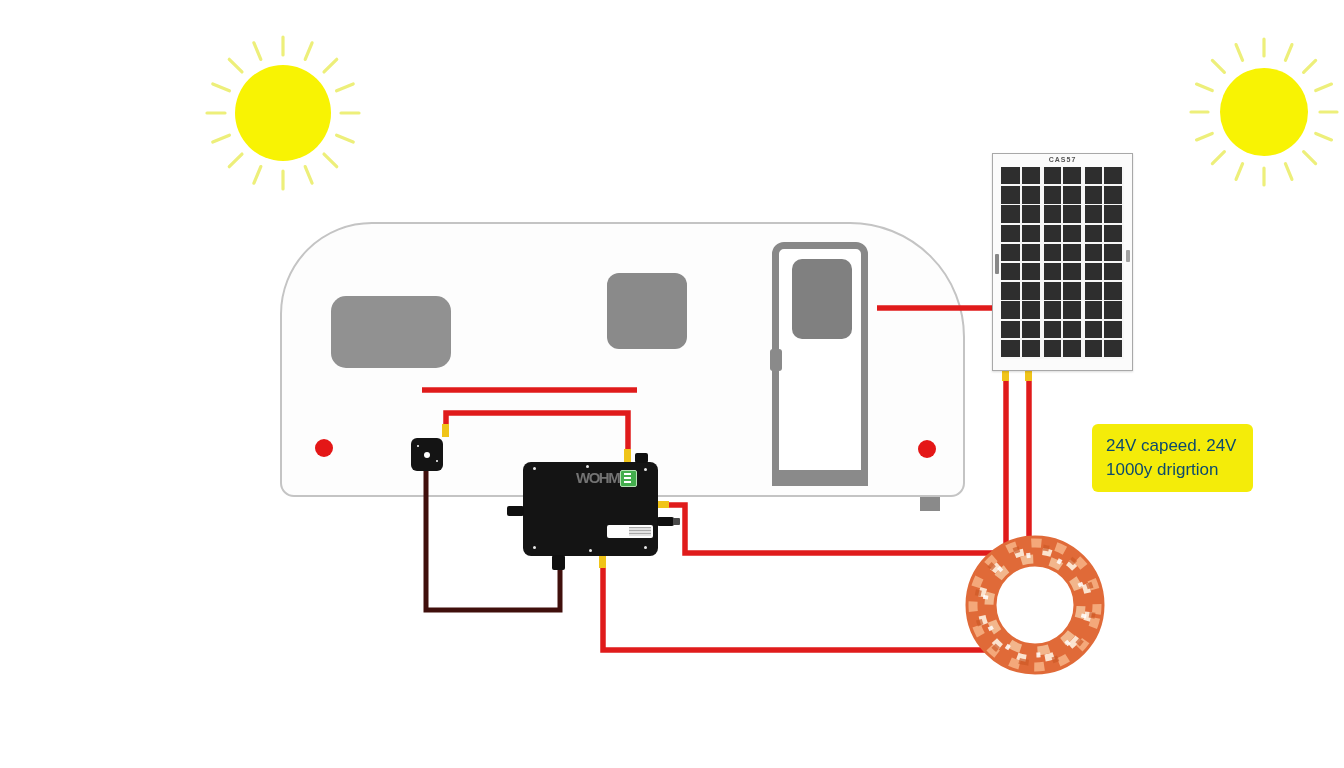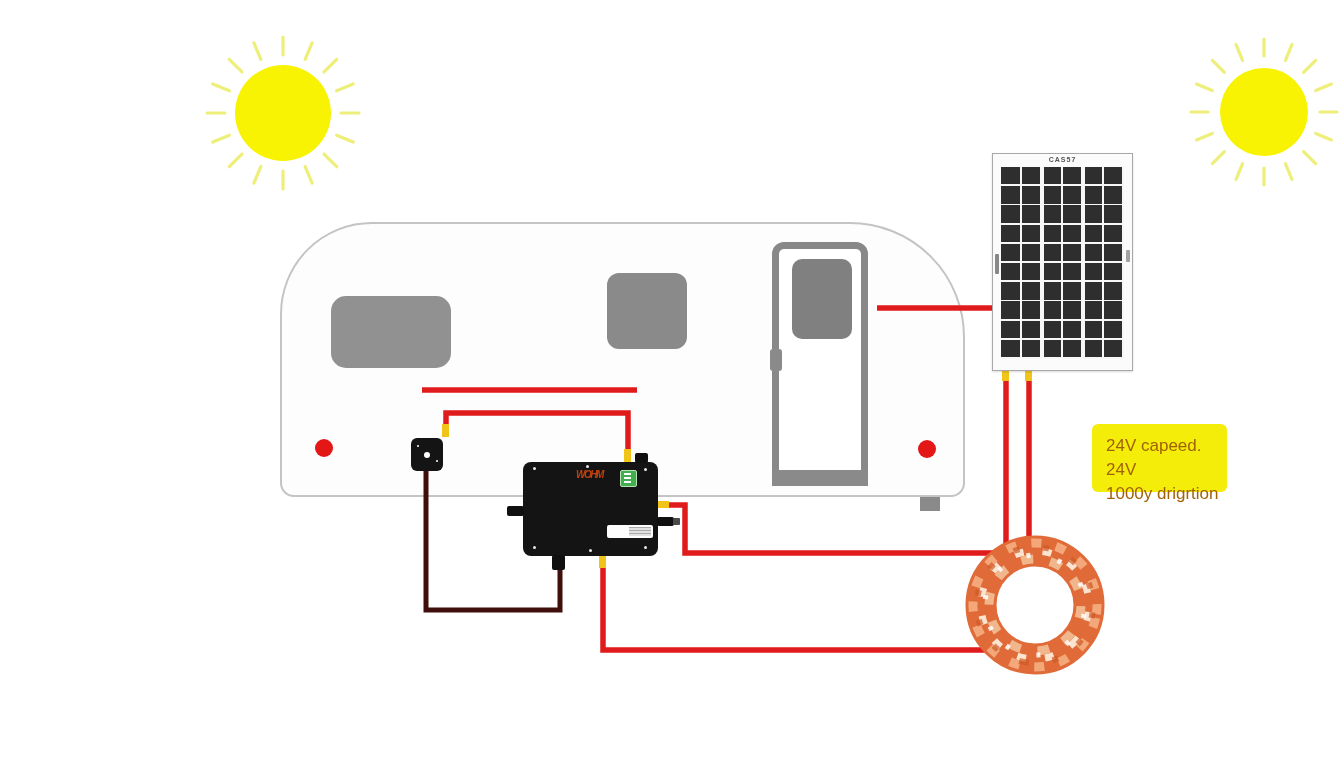--- a/index.html
+++ b/index.html
@@ -24,21 +24,21 @@
 
   
   #junction{left:411px;top:438px;width:32px;height:33px;background:#141414;border-radius:6px;}
   #junction .cdot{position:absolute;background:#fff;border-radius:50%;}
   #j-center{left:13px;top:14px;width:6px;height:6px;}
   #j-s1{left:6px;top:7px;width:2px;height:2px;}
   #j-s2{left:25px;top:22px;width:2px;height:2px;}
 
   
   #inverter{left:523px;top:462px;width:135px;height:94px;background:#141414;border-radius:8px;}
-  #inv-brand{position:absolute;left:53px;top:7px;color:#c2410c;font-size:10px;font-weight:800;letter-spacing:-1.5px;font-style:italic;}
+  #inv-brand{position:absolute;left:53px;top:7px;color:#737373;font-size:15px;font-weight:800;letter-spacing:-1.5px;}
   #inv-logo{position:absolute;left:97px;top:8px;width:17px;height:17px;background:#43ae4d;
     border:1px solid #b5e3b5;border-radius:2px;box-sizing:border-box;}
   #inv-logo i{position:absolute;left:3px;top:2px;width:7px;height:10px;background:
     linear-gradient(#fff 0 2px,#43ae4d 2px 4px,#fff 4px 6px,#43ae4d 6px 8px,#fff 8px 10px);}
   .screw{position:absolute;width:3px;height:3px;border-radius:50%;background:#e8e8e8;}
   #inv-label{position:absolute;left:84px;top:63px;width:46px;height:13px;background:#fdfdfd;border-radius:2px;}
   #inv-label i{position:absolute;right:2px;top:2px;width:22px;height:9px;background:
     repeating-linear-gradient(#9a9a9a 0 1px,#dcdcdc 1px 3px);opacity:.85;}
   .stub{position:absolute;background:#101010;}
   #stub-top{left:112px;top:-9px;width:13px;height:10px;border-radius:2px;}
@@ -55,22 +55,22 @@
   #panel-cells{position:absolute;left:8px;top:13px;width:123px;height:192px;background-color:#2e2e2e;
     background-image:
       linear-gradient(to right,rgba(0,0,0,0) 0 39px,#f7f7f7 39px 43px,rgba(0,0,0,0) 43px 80px,#f7f7f7 80px 84px,rgba(0,0,0,0) 84px 123px),
       repeating-linear-gradient(to right,rgba(0,0,0,0) 0 18.9px,#f7f7f7 18.9px 20.5px),
       repeating-linear-gradient(to bottom,rgba(0,0,0,0) 0 17.4px,#f7f7f7 17.4px 19.2px);}
   .frame-smudge{position:absolute;width:4px;height:20px;background:#4a4a4a;opacity:.65;border-radius:1px;}
   #smudge-left{left:2px;top:100px;}
   #smudge-right{right:2px;top:96px;height:12px;opacity:.5;}
 
   
-  #note{left:1092px;top:424px;width:135px;height:68px;background:#f4ec09;border-radius:6px;
-    color:#a16207;font-size:17px;line-height:24px;padding:10px 0 0 14px;box-sizing:border-box;font-weight:500;}
+  #note{left:1092px;top:424px;width:161px;height:68px;background:#f4ec09;border-radius:6px;
+    color:#0c4a6e;font-size:17px;line-height:24px;padding:10px 0 0 14px;box-sizing:border-box;font-weight:500;}
 
   
   .nosel{user-select:none;}
 </style>
 </head>
 <body>
 
 <div id="canvas">
 
   <svg class="abs" style="left:198px;top:28px" width="170" height="170" viewBox="0 0 170 170">

